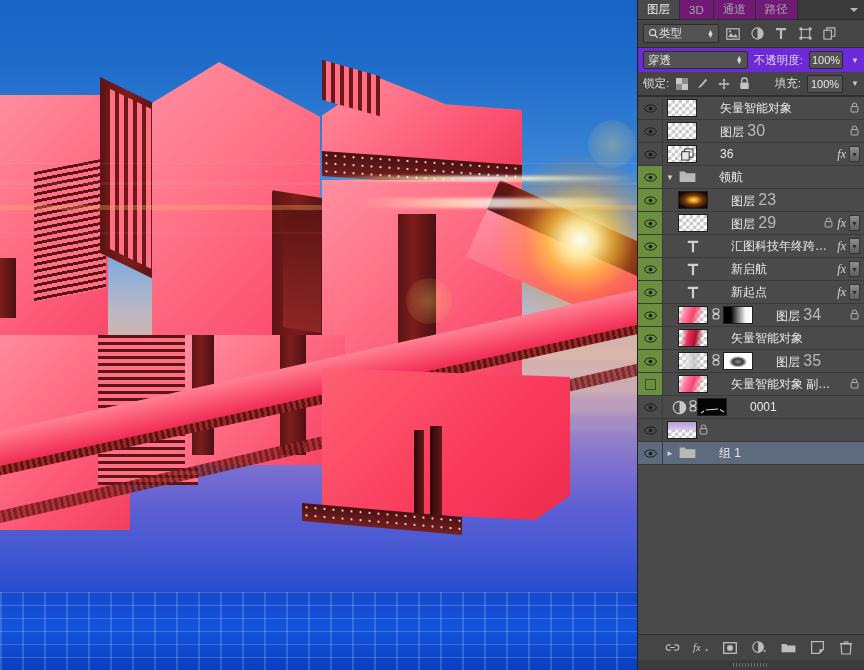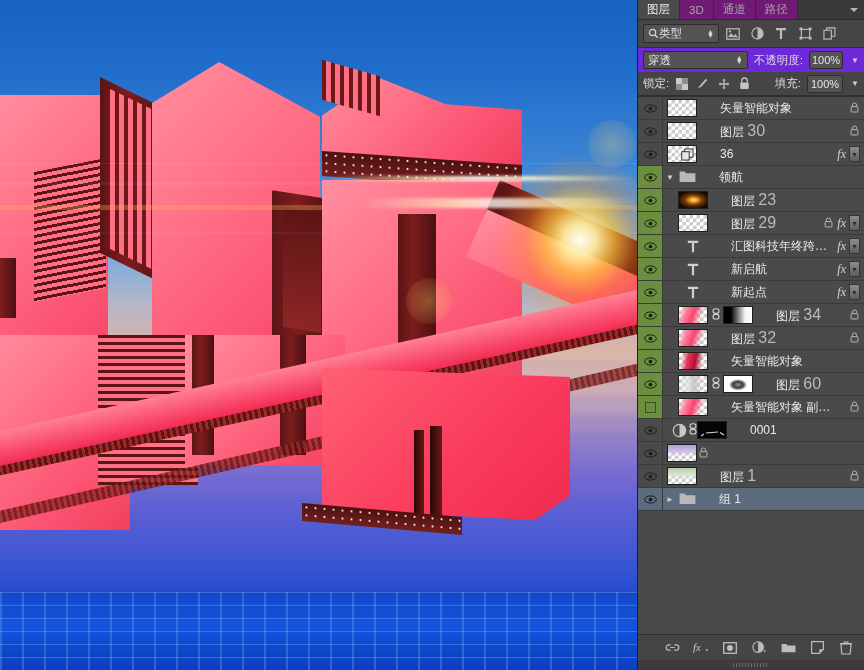--- a/index.html
+++ b/index.html
@@ -694,41 +694,20 @@
         <div class="lrow">
           <div class="eyecell grp">
             <svg class="eye" viewBox="0 0 16 10">
               <ellipse cx="8" cy="5" rx="7.2" ry="4.4" fill="none" stroke="#1c1c1c" stroke-width="1.2"></ellipse>
               <circle cx="8" cy="5" r="2.3" fill="#1c1c1c"></circle>
             </svg>
           </div>
           <div class="indent"></div>
           <div class="thumbcell">
             <div class="thumb">
-              <div class="ov" style="background:linear-gradient(110deg, rgba(255,130,160,0) 8%, #ff7fa0 26%, #f8436f 50%, rgba(255,120,150,0) 78%);"></div>
-            </div>
-          </div>
-          <div class="lname">图层 <span class="num">32</span></div>
-          <div class="rightcell">
-            <span class="lockbadge"><svg width="9" height="11" viewBox="0 0 10 12">
-                <path d="M2.6 5 V3.4 a2.4 2.4 0 0 1 4.8 0 V5" fill="none" stroke="#b5b5b5" stroke-width="1.1"></path>
-                <rect x="1.2" y="5" width="7.6" height="6" rx="0.8" fill="none" stroke="#b5b5b5" stroke-width="1.1"></rect>
-              </svg></span>
-          </div>
-        </div>
-        <div class="lrow">
-          <div class="eyecell grp">
-            <svg class="eye" viewBox="0 0 16 10">
-              <ellipse cx="8" cy="5" rx="7.2" ry="4.4" fill="none" stroke="#1c1c1c" stroke-width="1.2"></ellipse>
-              <circle cx="8" cy="5" r="2.3" fill="#1c1c1c"></circle>
-            </svg>
-          </div>
-          <div class="indent"></div>
-          <div class="thumbcell">
-            <div class="thumb">
               <div class="ov" style="background:linear-gradient(100deg, rgba(230,40,70,0) 12%, #e8325c 32%, #b01030 58%, rgba(230,40,70,0) 82%);"></div>
             </div>
           </div>
           <div class="lname">矢量智能对象</div>
           <div class="rightcell"></div>
         </div>
         <div class="lrow">
           <div class="eyecell grp">
             <svg class="eye" viewBox="0 0 16 10">
               <ellipse cx="8" cy="5" rx="7.2" ry="4.4" fill="none" stroke="#1c1c1c" stroke-width="1.2"></ellipse>
@@ -739,21 +718,21 @@
           <div class="thumbcell">
             <div class="thumb">
               <div class="ov" style="background:linear-gradient(to right, rgba(255,255,255,0) 10%, rgba(225,225,225,0.9) 34%, rgba(190,190,190,0.8) 54%, rgba(255,255,255,0) 84%);"></div>
             </div>
             <div class="linkico"><svg width="8" height="12" viewBox="0 0 8 12">
                 <rect x="1" y="0.8" width="6" height="4.6" rx="2.3" fill="none" stroke="#cfcfcf" stroke-width="1.1"></rect>
                 <rect x="1" y="6.4" width="6" height="4.6" rx="2.3" fill="none" stroke="#cfcfcf" stroke-width="1.1"></rect>
               </svg></div>
             <div class="maskthumb" style="background:radial-gradient(ellipse at 50% 55%, #8f8f8f 0%, #3a3a3a 26%, #ffffff 46%, #ffffff 100%);"></div>
           </div>
-          <div class="lname">图层 <span class="num">60</span></div>
+          <div class="lname">图层 <span class="num">35</span></div>
           <div class="rightcell"></div>
         </div>
         <div class="lrow">
           <div class="eyecell grp">
             <span class="eyeoff"></span>
           </div>
           <div class="indent"></div>
           <div class="thumbcell">
             <div class="thumb">
               <div class="ov" style="background:linear-gradient(110deg, rgba(255,130,160,0) 8%, #ff7fa0 26%, #f8436f 50%, rgba(255,120,150,0) 78%);"></div>
@@ -804,40 +783,20 @@
               <div class="ov" style="background:linear-gradient(to bottom, #b29fd6 0%, #cdbde6 38%, rgba(220,210,240,0) 62%);"></div>
             </div>
           </div>
           <div class="rightcell">
             <span class="lockbadge"><svg width="9" height="11" viewBox="0 0 10 12">
                 <path d="M2.6 5 V3.4 a2.4 2.4 0 0 1 4.8 0 V5" fill="none" stroke="#b5b5b5" stroke-width="1.1"></path>
                 <rect x="1.2" y="5" width="7.6" height="6" rx="0.8" fill="none" stroke="#b5b5b5" stroke-width="1.1"></rect>
               </svg></span>
           </div>
         </div>
-        <div class="lrow">
-          <div class="eyecell">
-            <svg class="eye" viewBox="0 0 16 10">
-              <ellipse cx="8" cy="5" rx="7.2" ry="4.4" fill="none" stroke="#1c1c1c" stroke-width="1.2"></ellipse>
-              <circle cx="8" cy="5" r="2.3" fill="#1c1c1c"></circle>
-            </svg>
-          </div>
-          <div class="thumbcell">
-            <div class="thumb">
-              <div class="ov" style="background:linear-gradient(to bottom, #b9ceae 0%, #d6e4cc 40%, rgba(210,228,200,0) 66%);"></div>
-            </div>
-          </div>
-          <div class="lname">图层 <span class="num">1</span></div>
-          <div class="rightcell">
-            <span class="lockbadge"><svg width="9" height="11" viewBox="0 0 10 12">
-                <path d="M2.6 5 V3.4 a2.4 2.4 0 0 1 4.8 0 V5" fill="none" stroke="#b5b5b5" stroke-width="1.1"></path>
-                <rect x="1.2" y="5" width="7.6" height="6" rx="0.8" fill="none" stroke="#b5b5b5" stroke-width="1.1"></rect>
-              </svg></span>
-          </div>
-        </div>
         <div class="lrow sel">
           <div class="eyecell">
             <svg class="eye" viewBox="0 0 16 10">
               <ellipse cx="8" cy="5" rx="7.2" ry="4.4" fill="none" stroke="#1c1c1c" stroke-width="1.2"></ellipse>
               <circle cx="8" cy="5" r="2.3" fill="#1c1c1c"></circle>
             </svg>
           </div>
           <div class="arrowcell">►</div>
           <span><svg class="foldico" viewBox="0 0 18 14">
               <path d="M0.5 13 V1.5 H6 L7.4 3.4 H17.5 V13 Z" fill="#b9b9b9"></path>

